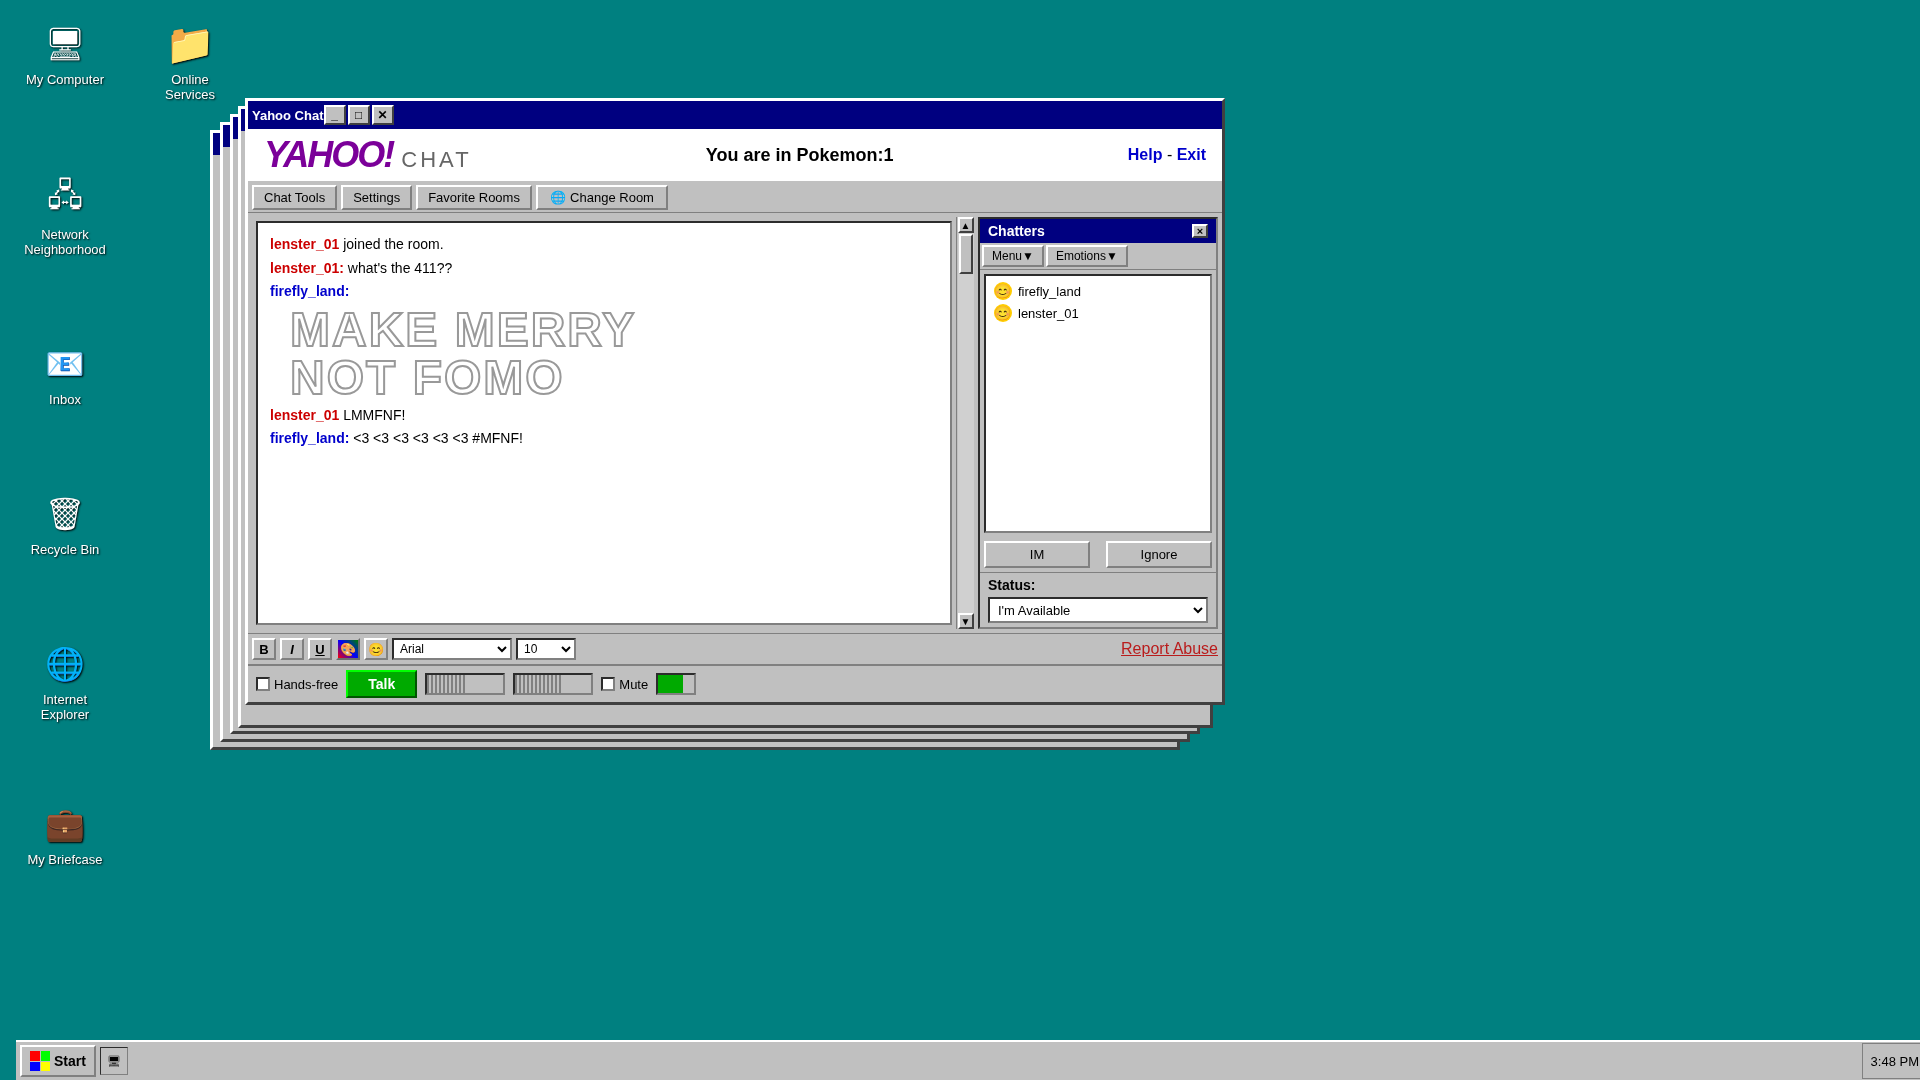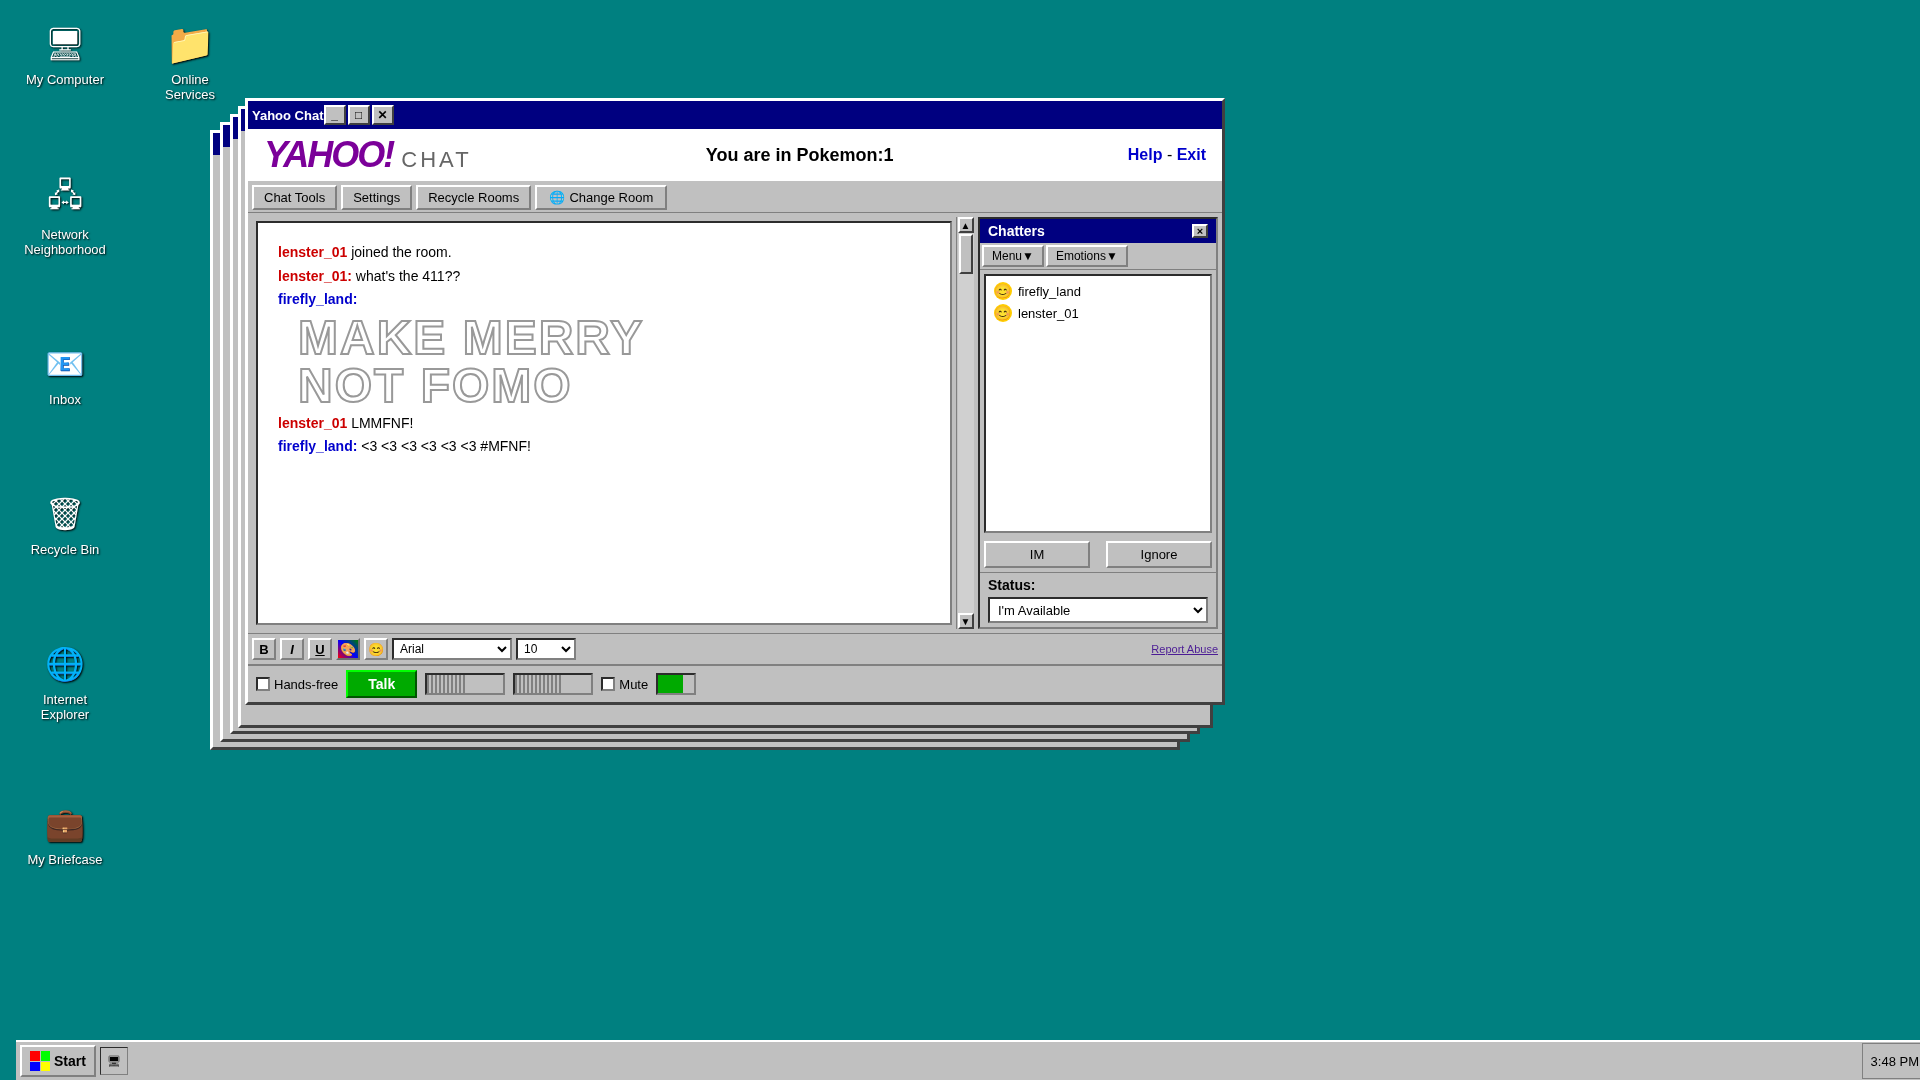--- a/index.html
+++ b/index.html
@@ -220,21 +220,21 @@
       height: 420px;
     }
 
     
     .chat-area {
       flex: 1;
       background: white;
       border: 2px inset #808080;
       margin: 4px;
       overflow-y: auto;
-      padding: 20px;
+      padding: 12px;
       font-size: 14px;
       position: relative;
     }
     .chat-scrollbar {
       width: 18px;
       background: #c0c0c0;
       border-left: 1px solid #808080;
       display: flex;
       flex-direction: column;
       align-items: center;
@@ -408,22 +408,22 @@
     }
     .format-select {
       height: 22px;
       font-size: 12px;
       background: white;
       border: 2px inset #808080;
       padding: 0 2px;
     }
     .report-abuse-link {
       margin-left: auto;
-      color: #4c1d95;
-      font-size: 11px;
+      color: #b91c1c;
+      font-size: 16px;
       text-decoration: underline;
       cursor: pointer;
     }
 
     
     .chat-input-row {
       display: flex;
       padding: 4px;
       gap: 4px;
       background: #c0c0c0;
@@ -585,21 +585,21 @@
       <div class="header-links">
         <a>Help</a>
         <span>-</span>
         <a>Exit</a>
       </div>
     </div>
 
     <div class="menu-bar">
       <button class="menu-btn">Chat Tools</button>
       <button class="menu-btn">Settings</button>
-      <button class="menu-btn">Recycle Rooms</button>
+      <button class="menu-btn">Favorite Rooms</button>
       <button class="change-room-btn">
         <span>🌐</span>
         <span>Change Room</span>
       </button>
     </div>
 
     <div class="main-content">
 
       <div style="flex:1;display:flex;flex-direction:column;">
         <div style="flex:1;display:flex;padding:4px;">

